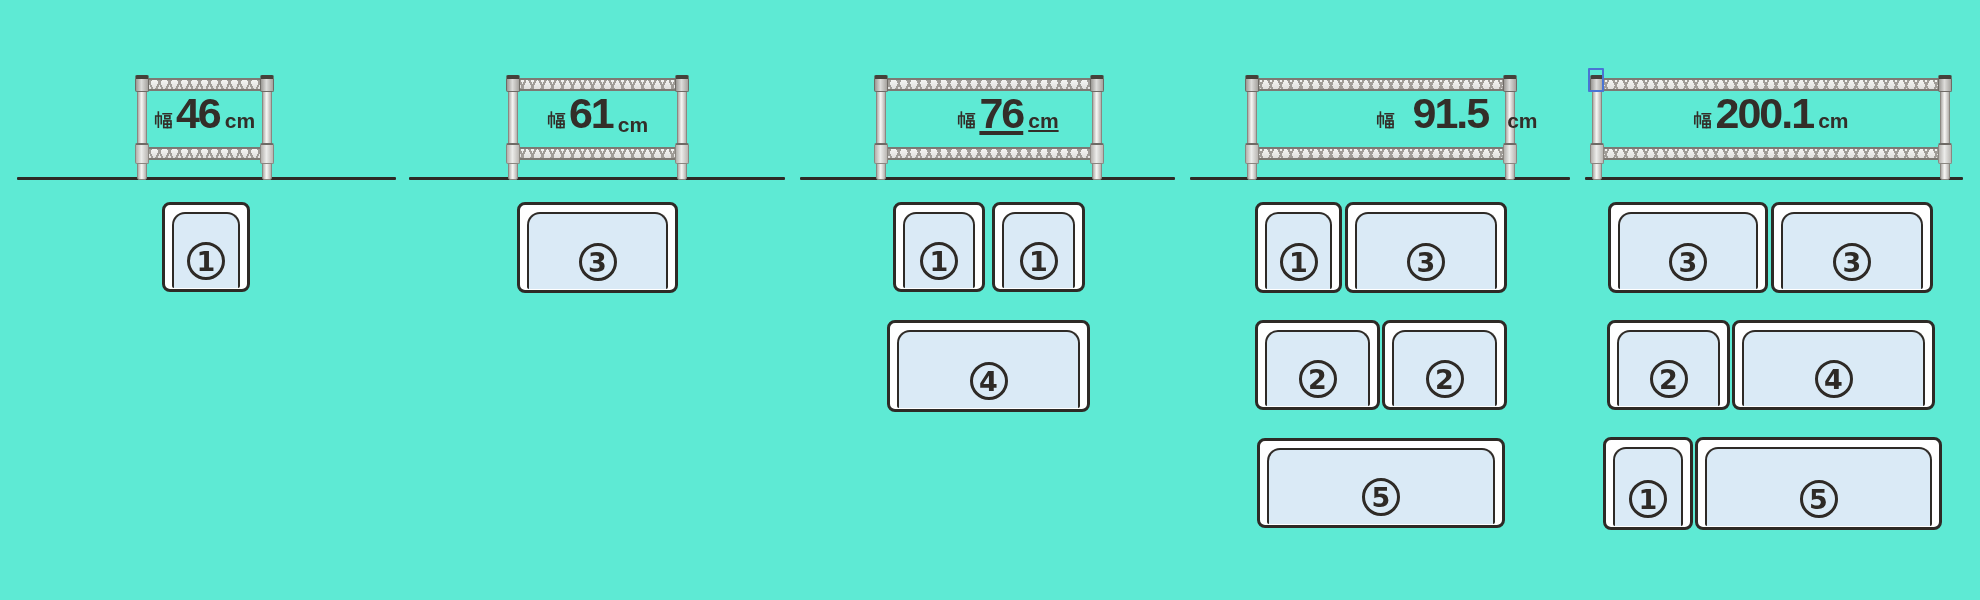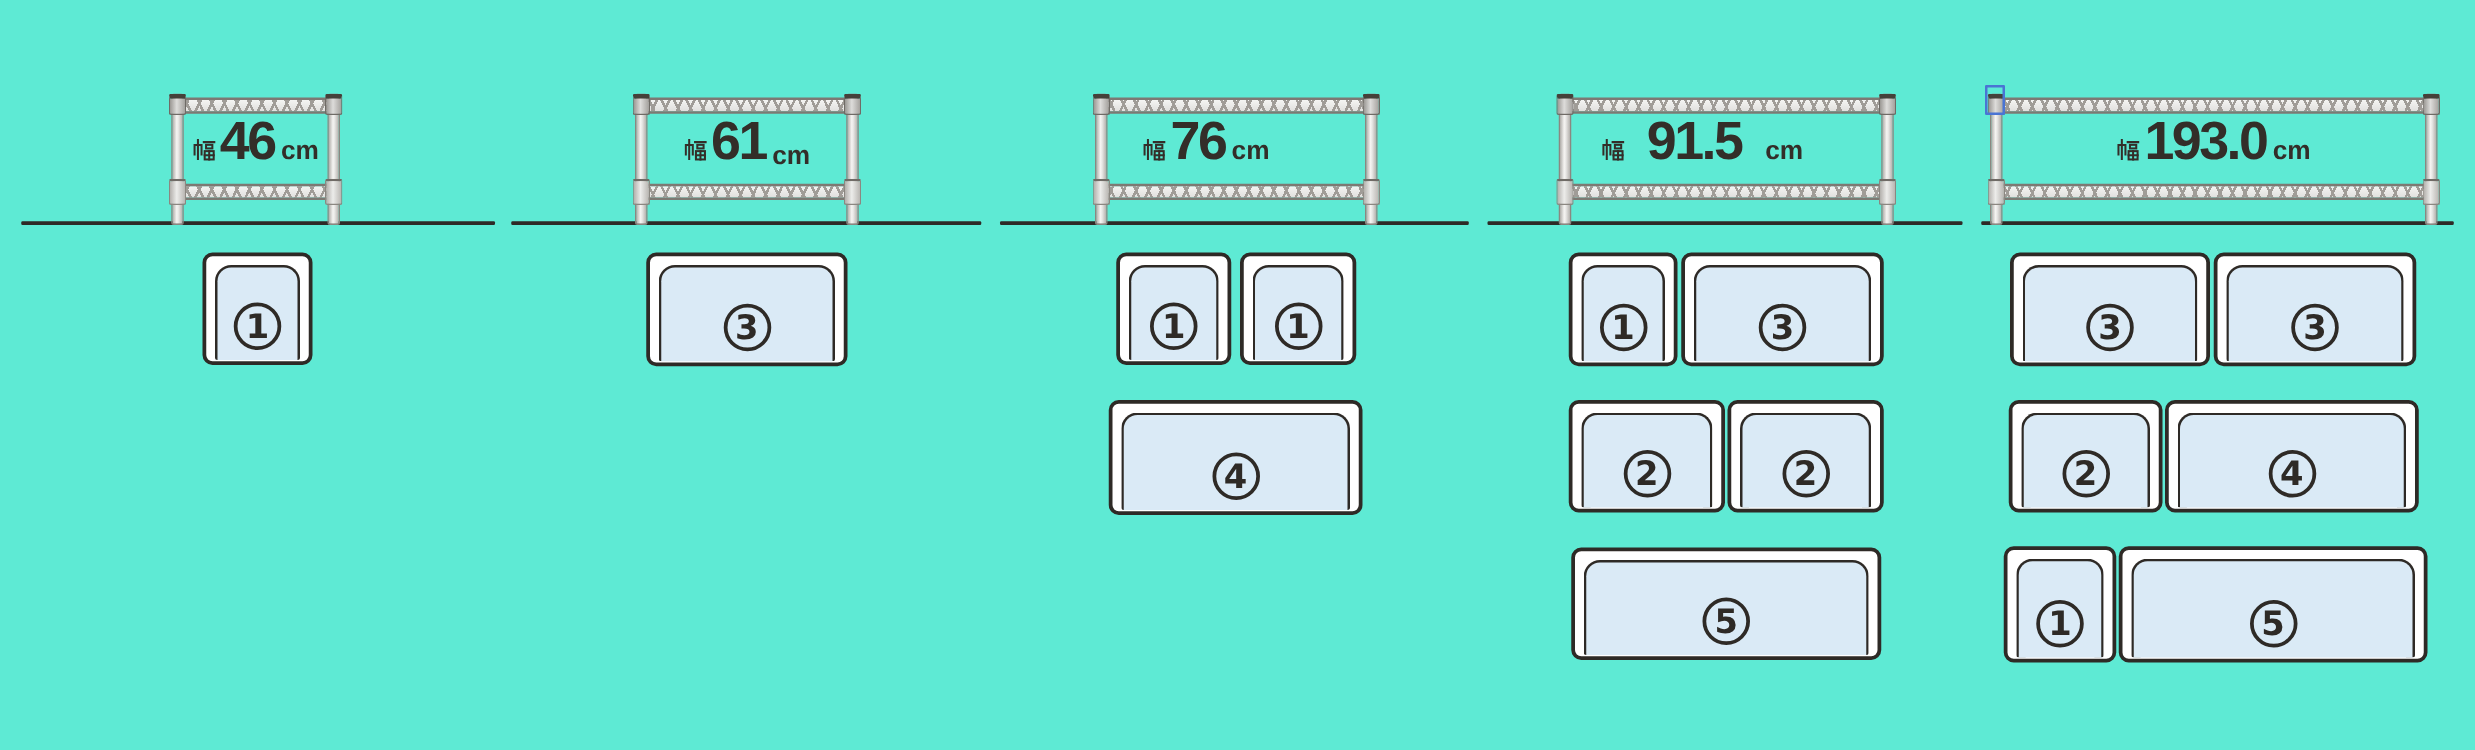--- a/index.html
+++ b/index.html
@@ -141,21 +141,21 @@
     <div style="position: absolute; left: 0px; top: 0px;">
       <div class="ground" style="left: 800px; width: 375px;"></div>
       <div class="rail" style="left: 886px; top: 78px; width: 206px; height: 13px;"></div>
       <div class="rail" style="left: 886px; top: 147px; width: 206px; height: 13px;"></div>
       <div class="post" style="left: 876px; top: 75px; width: 10px; height: 105px;"></div>
       <div class="cap" style="left: 874px; top: 75px; width: 14px; height: 17px;"></div>
       <div class="sleeve" style="left: 874px; top: 143px; width: 14px; height: 21px;"></div>
       <div class="post" style="left: 1092px; top: 75px; width: 10px; height: 105px;"></div>
       <div class="cap" style="left: 1090px; top: 75px; width: 14px; height: 17px;"></div>
       <div class="sleeve" style="left: 1090px; top: 143px; width: 14px; height: 21px;"></div>
-      <div class="size-label" style="left: 965px;">
+      <div class="size-label" style="left: 1008px; text-decoration: underline;">
         <span class="kanji">
           <svg viewBox="0 0 100 100" width="18" height="18" aria-hidden="true">
             <g fill="none" stroke="currentColor" stroke-width="9" stroke-linecap="square">
               <path d="M22 6 V90"></path>
               <path d="M7 70 V28 H38 V70"></path>
               <path d="M48 15 H96"></path>
               <rect x="58" y="27" width="28" height="16"></rect>
               <rect x="52" y="55" width="40" height="37"></rect>
               <path d="M72 55 V92"></path>
               <path d="M52 73 H92"></path>
@@ -182,21 +182,21 @@
     <div style="position: absolute; left: 0px; top: 0px;">
       <div class="ground" style="left: 1190px; width: 380px;"></div>
       <div class="rail" style="left: 1257px; top: 78px; width: 248px; height: 13px;"></div>
       <div class="rail" style="left: 1257px; top: 147px; width: 248px; height: 13px;"></div>
       <div class="post" style="left: 1247px; top: 75px; width: 10px; height: 105px;"></div>
       <div class="cap" style="left: 1245px; top: 75px; width: 14px; height: 17px;"></div>
       <div class="sleeve" style="left: 1245px; top: 143px; width: 14px; height: 21px;"></div>
       <div class="post" style="left: 1505px; top: 75px; width: 10px; height: 105px;"></div>
       <div class="cap" style="left: 1503px; top: 75px; width: 14px; height: 17px;"></div>
       <div class="sleeve" style="left: 1503px; top: 143px; width: 14px; height: 21px;"></div>
-      <div class="size-label" style="left: 1362px; gap: 18px;">
+      <div class="size-label" style="left: 1457px; gap: 18px;">
         <span class="kanji">
           <svg viewBox="0 0 100 100" width="18" height="18" aria-hidden="true">
             <g fill="none" stroke="currentColor" stroke-width="9" stroke-linecap="square">
               <path d="M22 6 V90"></path>
               <path d="M7 70 V28 H38 V70"></path>
               <path d="M48 15 H96"></path>
               <rect x="58" y="27" width="28" height="16"></rect>
               <rect x="52" y="55" width="40" height="37"></rect>
               <path d="M72 55 V92"></path>
               <path d="M52 73 H92"></path>
@@ -246,21 +246,21 @@
               <path d="M7 70 V28 H38 V70"></path>
               <path d="M48 15 H96"></path>
               <rect x="58" y="27" width="28" height="16"></rect>
               <rect x="52" y="55" width="40" height="37"></rect>
               <path d="M72 55 V92"></path>
               <path d="M52 73 H92"></path>
             </g>
           </svg>
           <span class="sr-only">幅</span>
         </span>
-        <span class="num">193.0</span>
+        <span class="num">200.1</span>
         <span class="unit">cm</span>
       </div>
       <div class="sel-highlight" style="left: 1588px; top: 68px; width: 16px; height: 24px;"></div>
       <div class="box" style="left: 1608px; top: 202px; width: 160px; height: 91px;">
         <div class="box-inner"></div>
         <div class="circle-num">3</div>
       </div>
       <div class="box" style="left: 1771px; top: 202px; width: 162px; height: 91px;">
         <div class="box-inner"></div>
         <div class="circle-num">3</div>

